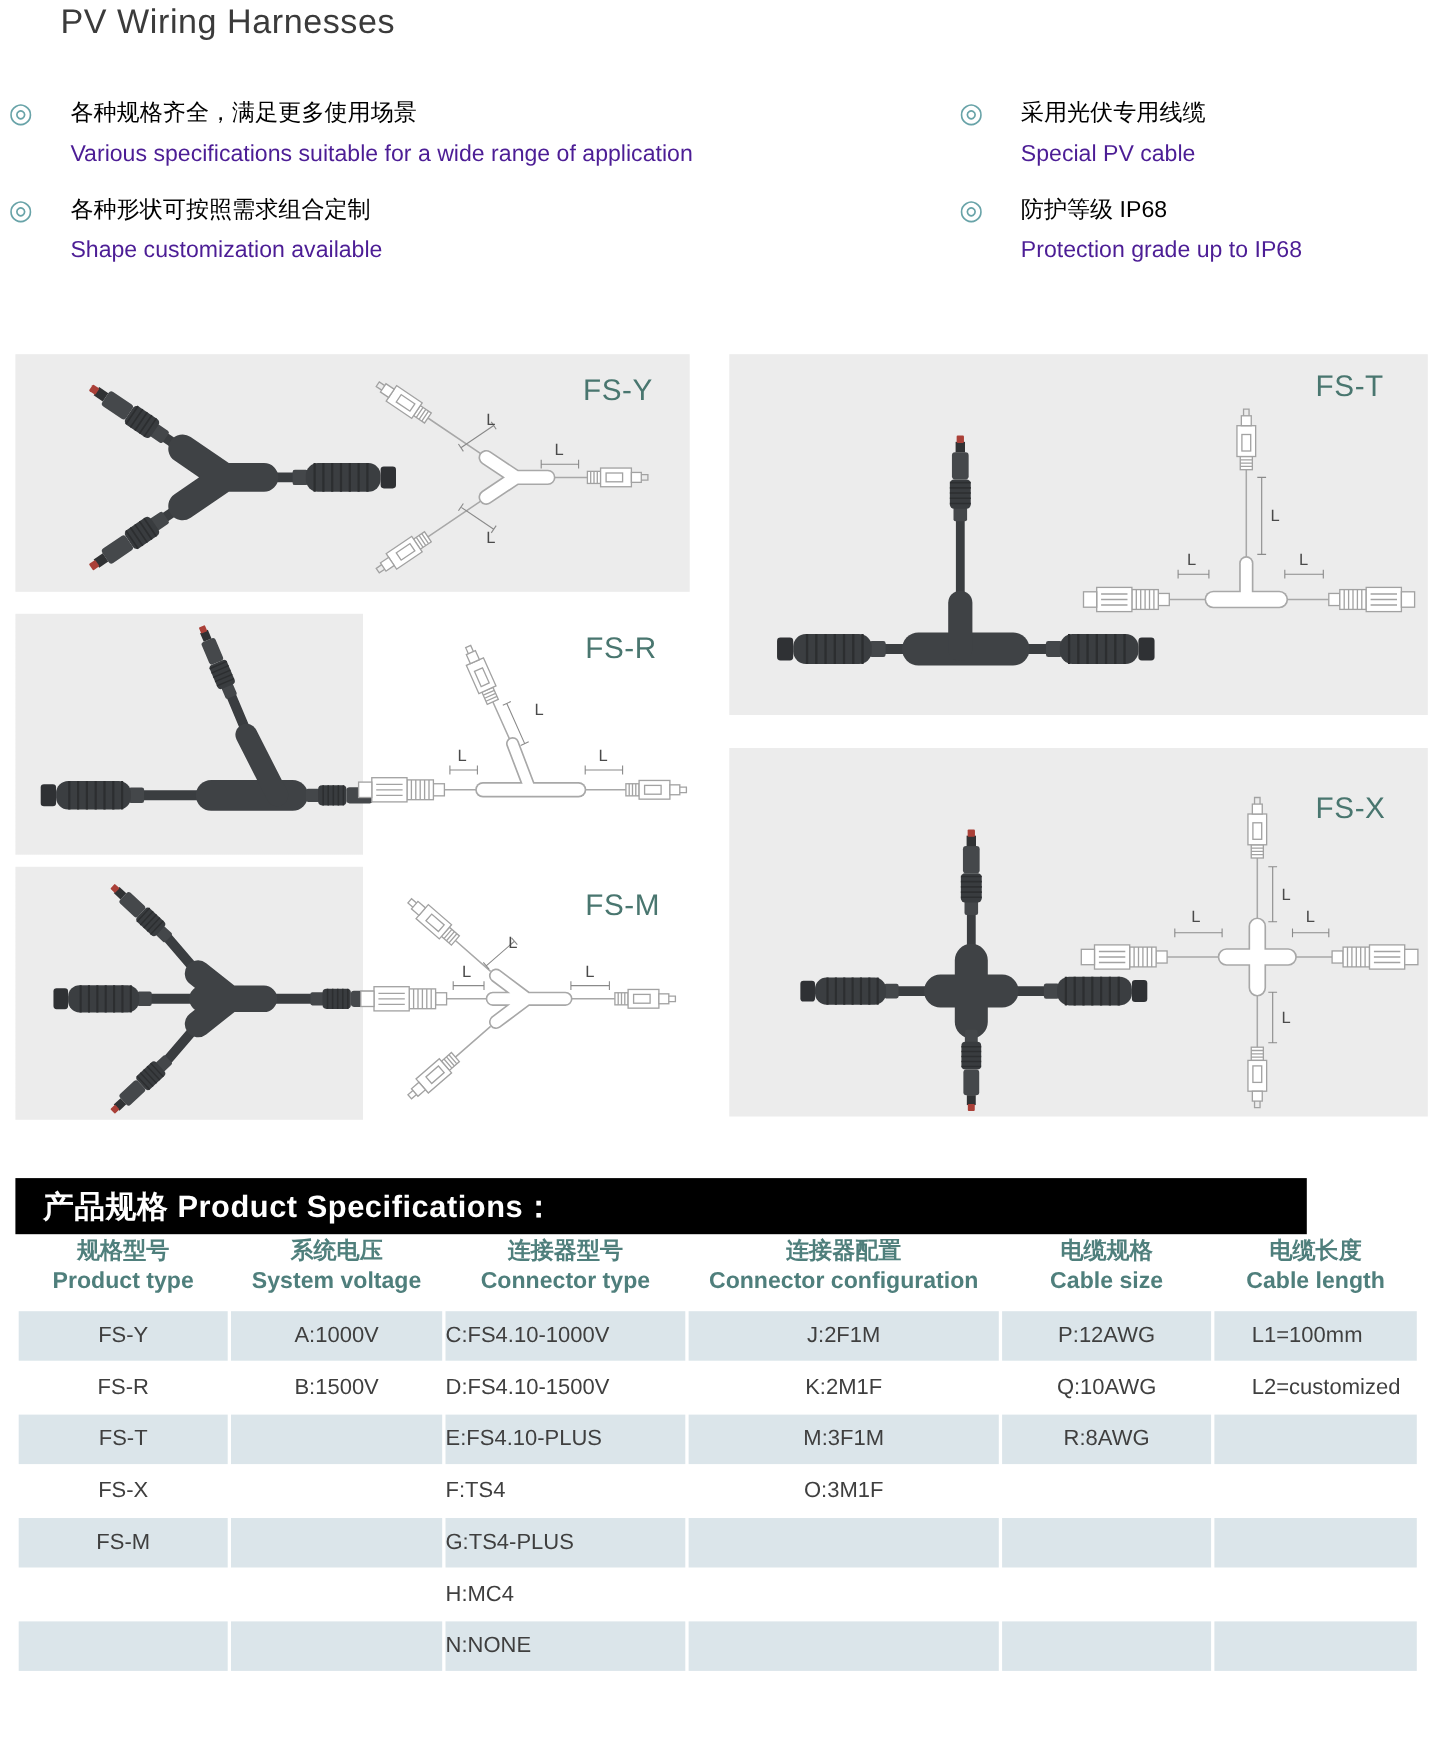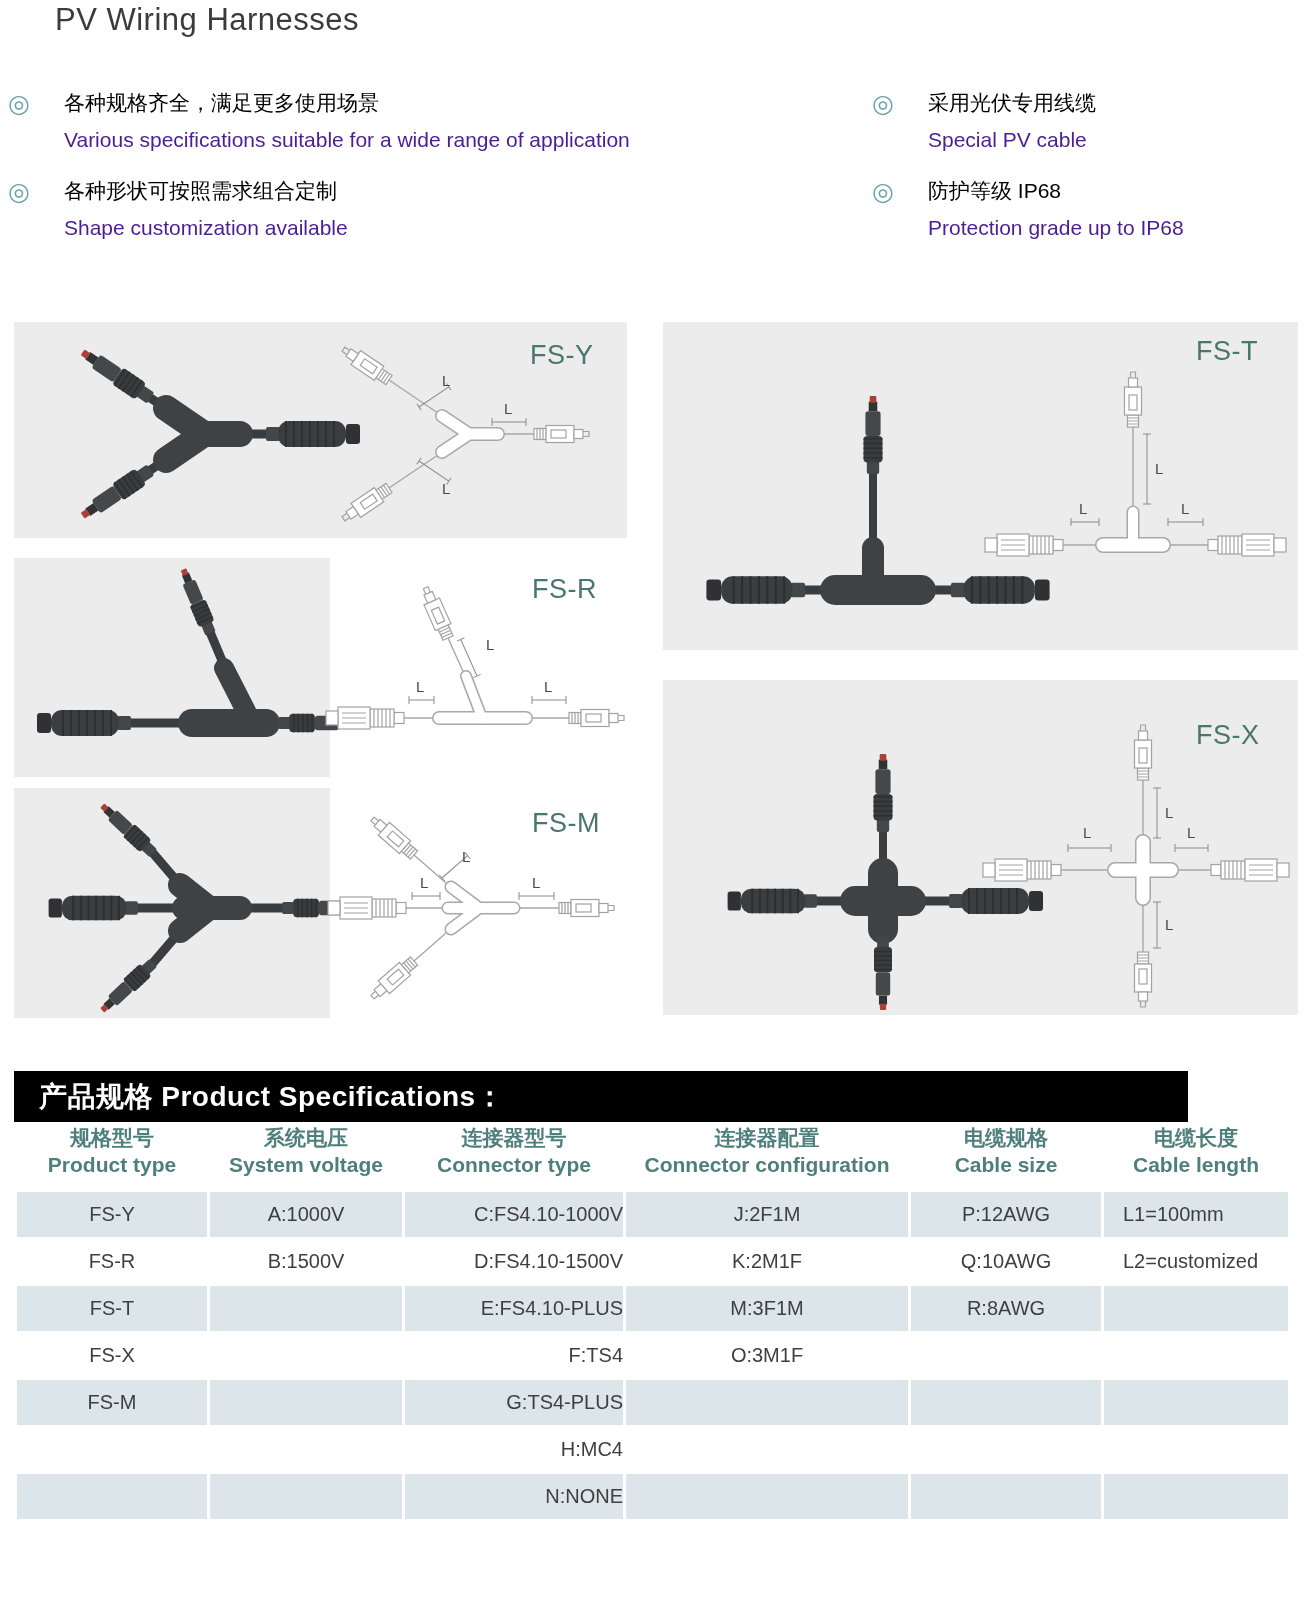--- a/index.html
+++ b/index.html
@@ -22,22 +22,22 @@
   .section-bar{position:absolute;left:14px;top:1047px;width:1174px;height:51px;background:#000000;margin-top:24px;}
   .section-bar span{display:block;padding-left:25px;line-height:51px;font-size:28px;font-weight:600;color:#ffffff;letter-spacing:0.5px;}
 
   table.specs{position:absolute;left:14px;top:1110px;width:1277px;border-collapse:separate;border-spacing:3px 2px;table-layout:fixed;}
   table.specs th{height:78px;vertical-align:middle;font-weight:700;padding:0;}
   table.specs th .h-zh,table.specs th .h-en{display:block;text-align:center;font-size:21px;line-height:27px;color:#4f7f7c;}
   table.specs td{height:45px;font-size:20px;color:#3f3f3f;padding:0;background:#ffffff;}
   table.specs tbody tr:nth-child(odd) td{background:#dbe5ea;}
   table.specs td:nth-child(1),table.specs td:nth-child(2),
   table.specs td:nth-child(4),table.specs td:nth-child(5){text-align:center;}
-  table.specs td:nth-child(3){text-align:right;padding-left:26px;}
-  table.specs td:nth-child(6){text-align:left;padding-left:19px;}
+  table.specs td:nth-child(3){text-align:left;}
+  table.specs td:nth-child(6){text-align:left;padding-left:34px;}
 
   
   .cable{stroke:#3a3d40;stroke-width:9;fill:none;stroke-linecap:round;}
   .cable-thin{stroke:#3a3d40;stroke-width:8;fill:none;stroke-linecap:round;}
   .body-d{stroke:#3f4245;fill:none;stroke-linecap:round;}
   .lcable{stroke:#a8a8a8;stroke-width:1.4;fill:none;}
   .tube-g{stroke:#a8a8a8;fill:none;stroke-linecap:round;}
   .tube-w{stroke:#ffffff;fill:none;stroke-linecap:round;}
   .dim{stroke:#8a8a8a;stroke-width:1;fill:none;}
   .dimtext{font-size:15px;fill:#4a4a4a;font-family:"Liberation Sans","DejaVu Sans",sans-serif;}

